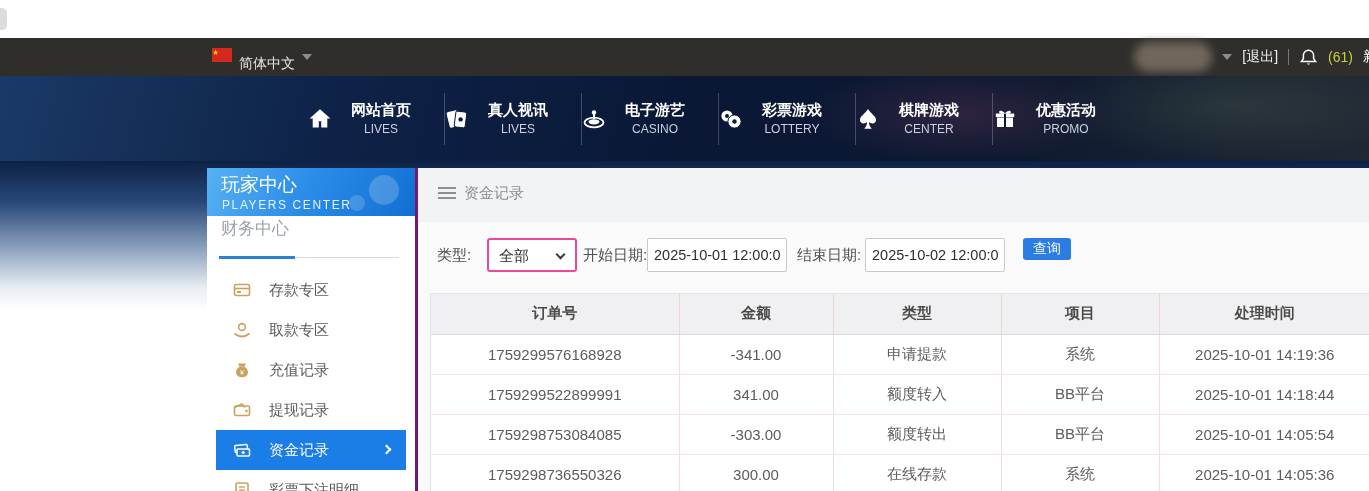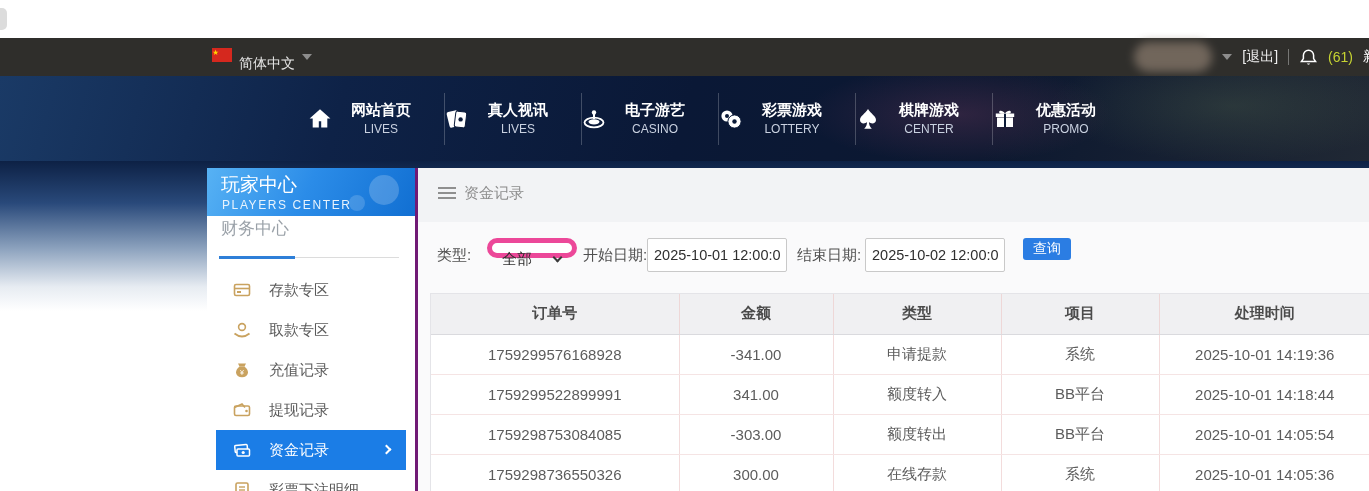--- a/index.html
+++ b/index.html
@@ -70,22 +70,22 @@
   
   .content{ position:absolute; left:418px; top:168px; right:0; bottom:0; background:#f2f3f5; }
   .panel{ position:absolute; left:0; right:0; top:54px; bottom:0; background:#fafafb; }
   .crumb-ico{ position:absolute; left:20px; top:19px; width:18px; height:2px; background:#8f8f8f;
     box-shadow:0 5px 0 #8f8f8f, 0 10px 0 #8f8f8f; }
   .crumb-label{ position:absolute; left:46px; top:12px; line-height:26px; font-size:15px; color:#8c8c8c; }
 
   
   .f-label{ position:absolute; top:70px; height:34px; line-height:34px; font-size:15px; color:#4f4f4f; }
   .lbl-type{ left:19px; } .lbl-start{ left:165px; } .lbl-end{ left:379px; }
-  .f-select{ position:absolute; left:69px; top:70px; width:90px; height:20px; background:#fff;
-    border:5px solid #ec4899; border-radius:14px; cursor:pointer; }
+  .f-select{ position:absolute; left:69px; top:70px; width:90px; height:34px; background:#fff;
+    border:2px solid #ec4899; border-radius:3px; cursor:pointer; }
   .f-select-value{ position:absolute; left:10px; top:0; line-height:32px; font-size:15px; color:#2f2f2f; }
   .f-select-caret{ position:absolute; right:11px; top:11px; width:7px; height:7px;
     border-right:2px solid #3a3a3a; border-bottom:2px solid #3a3a3a; transform:rotate(45deg); }
   .f-input{ position:absolute; top:70px; width:140px; height:34px; border:1px solid #c9c9c9; border-radius:2px;
     background:#fff; font-size:14.5px; color:#2f2f2f; padding:0 6px; font-family:inherit; }
   .inp-start{ left:229px; } .inp-end{ left:447px; }
   .query-btn{ position:absolute; left:605px; top:70px; width:48px; height:22px; background:#2b7de3; color:#fff;
     border:none; border-radius:3px; font-size:14px; font-family:inherit; cursor:pointer; }
 
   

